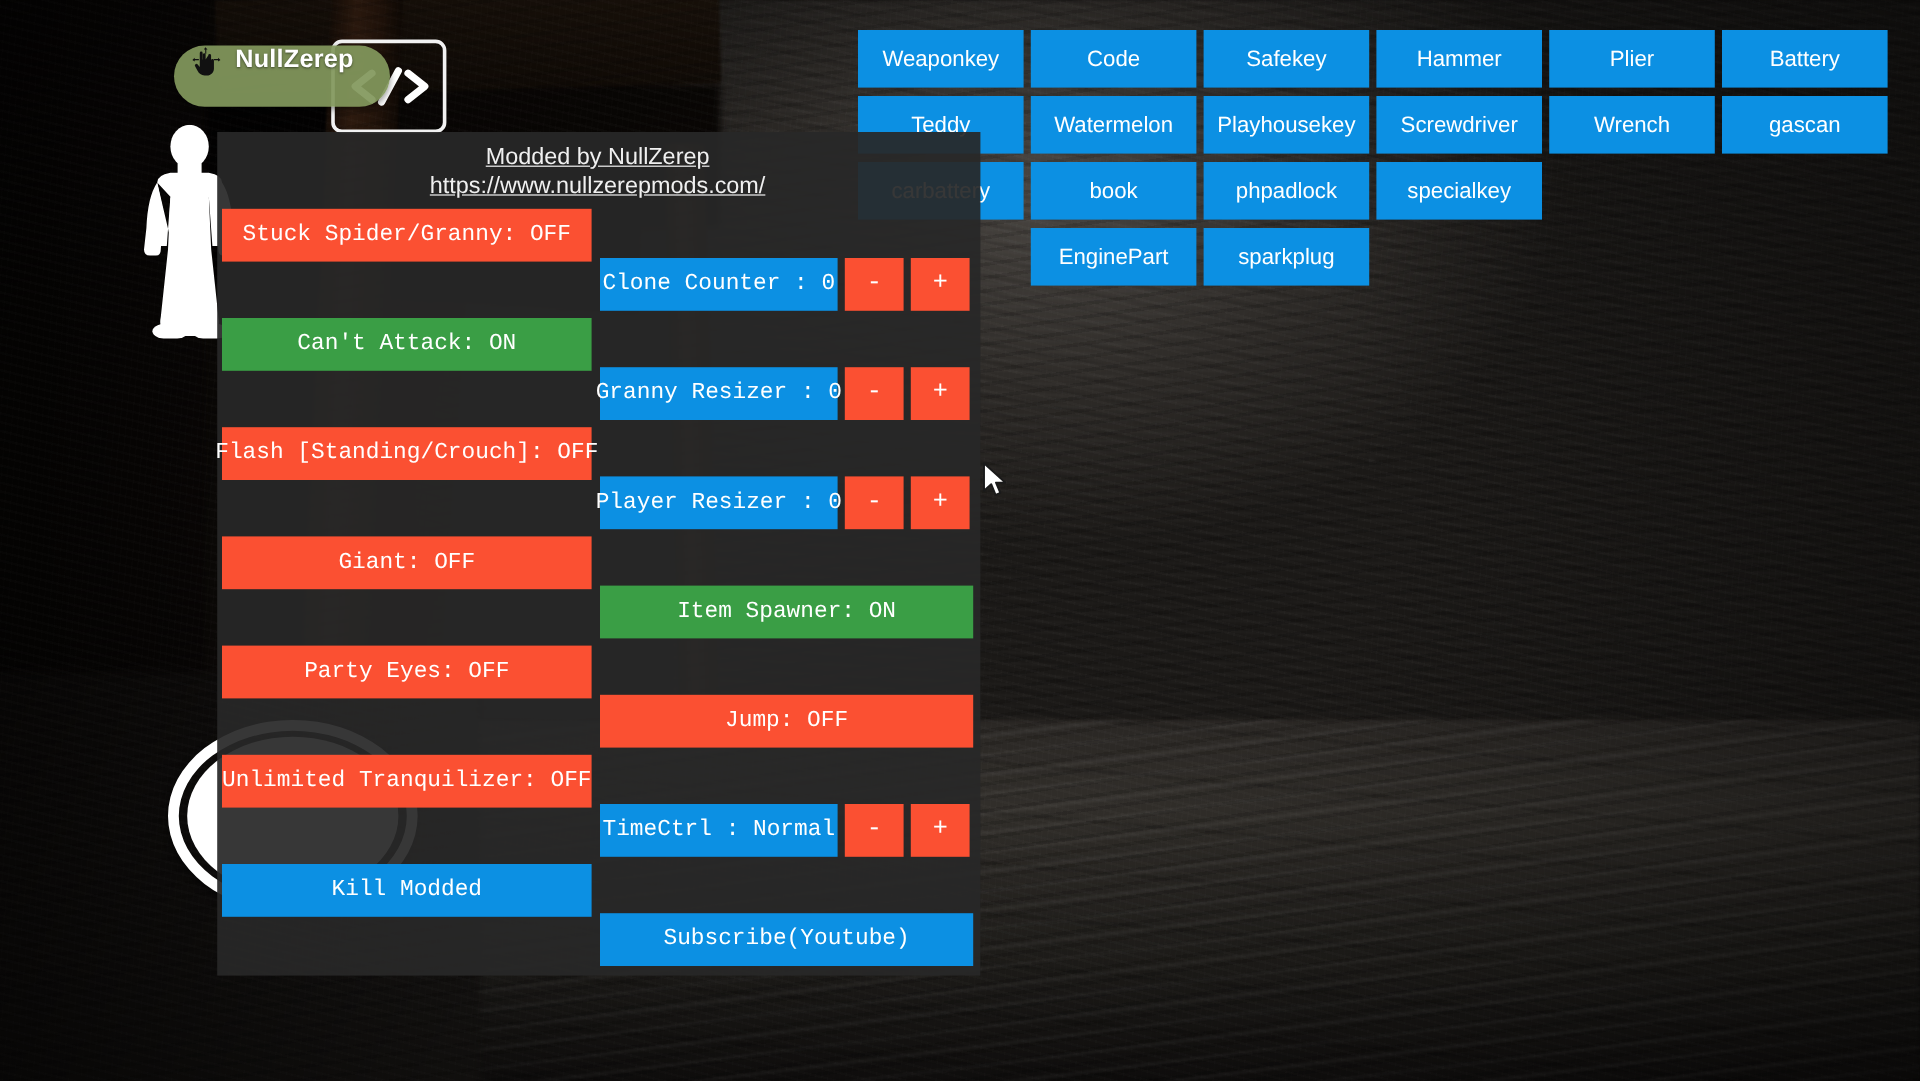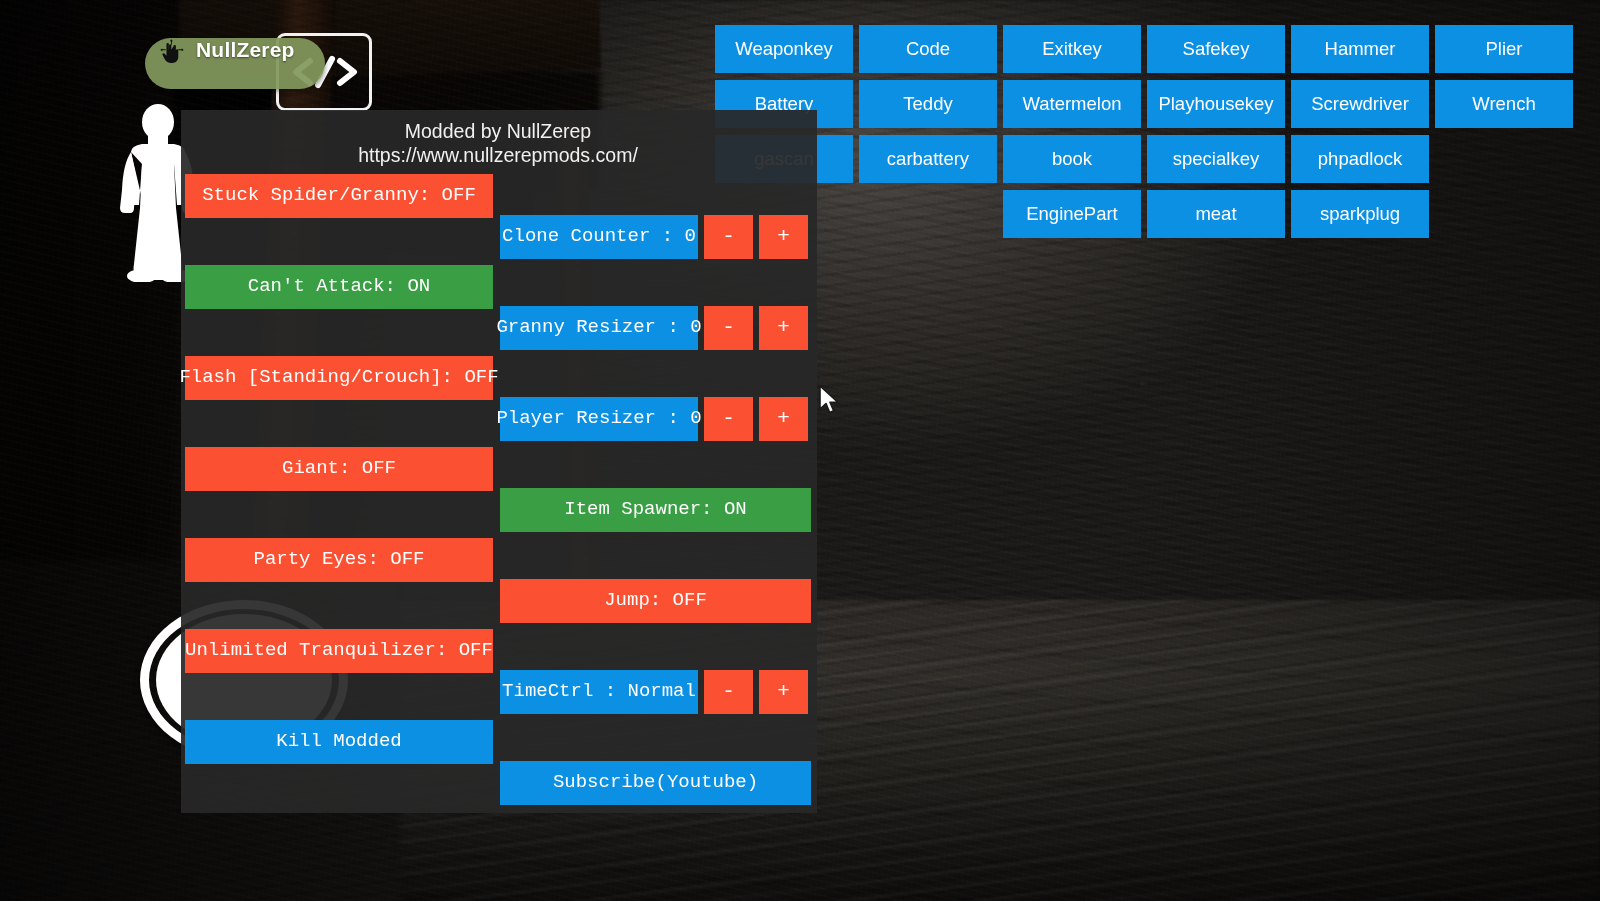--- a/index.html
+++ b/index.html
@@ -170,21 +170,21 @@
     position:absolute; left:181px; top:110px;
     width:636px;
     background:rgba(40,40,40,.93);
     padding:8px 6px 8px 4px;
     z-index:50;
   }
   .panel-head{
     text-align:center; color:#f0f0f0; padding:2px 0 6px 0;
     line-height:1.22;
   }
-  .panel-head div{ font-size:19.5px; }
+  .panel-head div{ font-size:19.5px;text-decoration:underline; }
 
   .rows{ display:flex; flex-direction:column; gap:6px; }
   .row{ display:flex; gap:7px; align-items:stretch; }
   .col-left{ width:308px; flex:0 0 308px; }
   .col-right{ flex:1 1 auto; display:flex; gap:6px;margin-top:41px; }
 
   .btn{
     display:flex; align-items:center; justify-content:center;
     height:44px; color:#ffffff; font-size:19px;
     border:none; cursor:pointer; user-select:none;
@@ -257,40 +257,38 @@
         <path d="M76 60 L78 104 L84 160 Q86 170 80 173 L70 175 Q64 175 64 169 L62 104 Z"></path>
         <ellipse cx="44" cy="172" rx="15" ry="7"></ellipse>
         <ellipse cx="77" cy="172" rx="15" ry="7"></ellipse>
       </g>
     </svg>
   </div>
 
   <div class="item-grid" id="item-grid">
       <button class="item-btn">Weaponkey</button>
       <button class="item-btn">Code</button>
-      <button class="item-btn">Exitkey</button>
       <button class="item-btn">Safekey</button>
       <button class="item-btn">Hammer</button>
       <button class="item-btn">Plier</button>
       <button class="item-btn">Battery</button>
       <button class="item-btn">Teddy</button>
       <button class="item-btn">Watermelon</button>
       <button class="item-btn">Playhousekey</button>
       <button class="item-btn">Screwdriver</button>
       <button class="item-btn">Wrench</button>
       <button class="item-btn">gascan</button>
       <button class="item-btn">carbattery</button>
       <button class="item-btn">book</button>
+      <button class="item-btn">phpadlock</button>
       <button class="item-btn">specialkey</button>
-      <button class="item-btn">phpadlock</button>
       <button class="item-btn spacer"></button>
       <button class="item-btn spacer"></button>
       <button class="item-btn spacer"></button>
       <button class="item-btn">EnginePart</button>
-      <button class="item-btn">meat</button>
       <button class="item-btn">sparkplug</button>
     </div>
 
   <div class="code-box">
     <svg width="72" height="46" viewBox="0 0 72 46" xmlns="http://www.w3.org/2000/svg" fill="none" stroke="#ffffff" stroke-width="6" stroke-linecap="round" stroke-linejoin="round">
       <polyline points="22,12 8,23 22,34"></polyline>
       <line x1="44" y1="10" x2="30" y2="36"></line>
       <polyline points="52,12 66,23 52,34"></polyline>
     </svg>
   </div>

